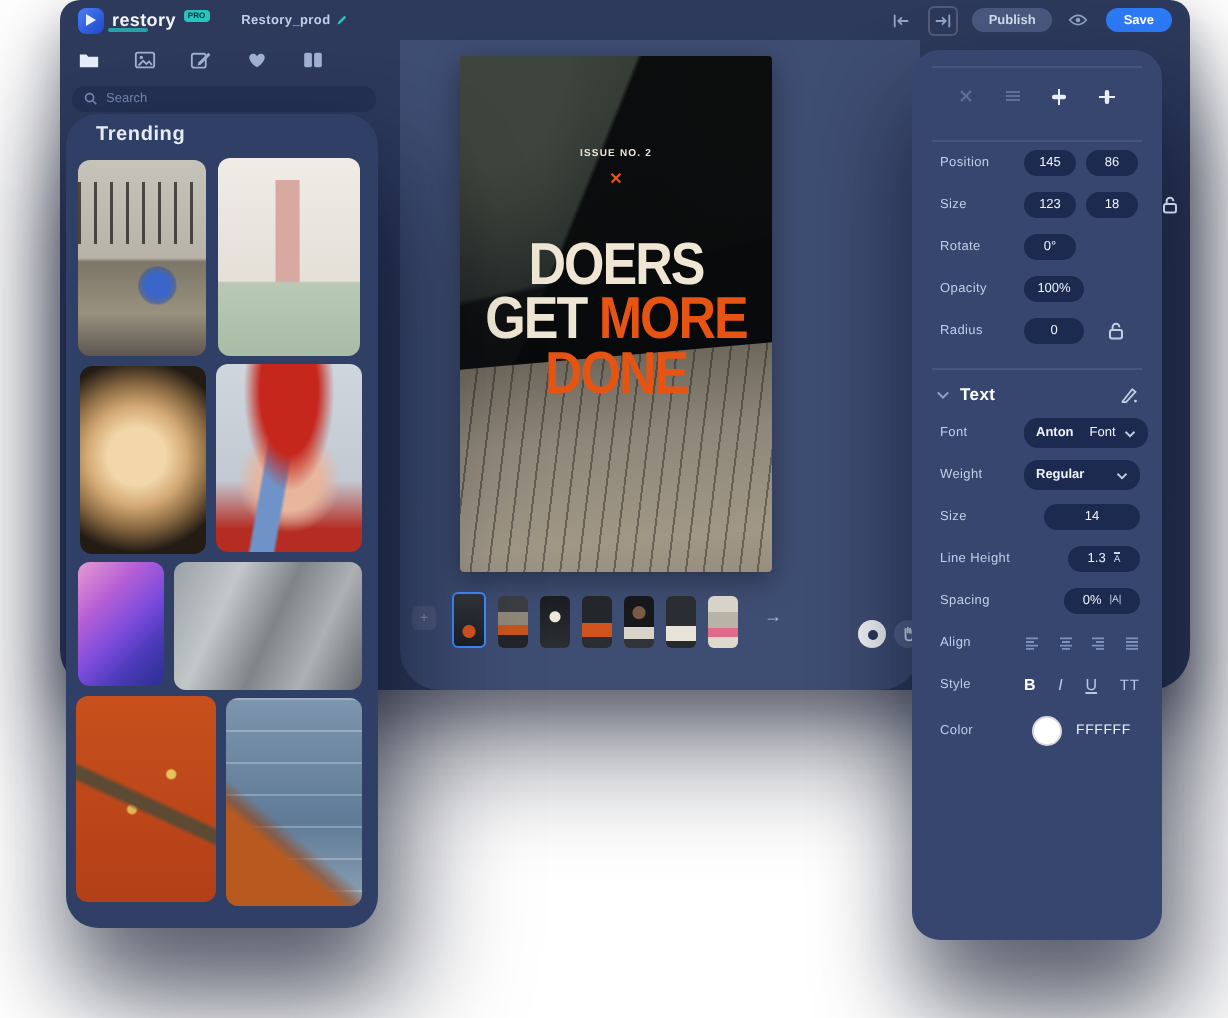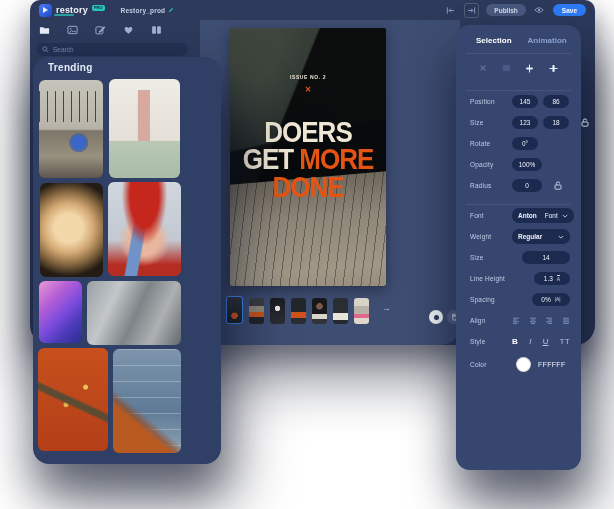--- a/index.html
+++ b/index.html
@@ -65,21 +65,21 @@
   .v7{background:linear-gradient(180deg,#d8d3c9 0 30%,#b9b2a6 30% 62%,#e06a8a 62% 78%,#ded8cd 78%);}
   .prevpage{position:absolute;left:206px;top:303px;width:12px;height:12px;border-radius:3px;background:rgba(255,255,255,.08);
     color:rgba(255,255,255,.35);font-size:7px;display:flex;align-items:center;justify-content:center;z-index:2;}
   .nextpage{position:absolute;left:382px;top:303px;color:#aebbd9;font-size:9px;z-index:2;}
   .circ{position:absolute;top:310px;width:14px;height:14px;border-radius:50%;display:flex;align-items:center;justify-content:center;z-index:2;}
   .circ.play{left:429px;background:#f2f4f8;}
   .circ.play::after{content:"";width:5px;height:5px;border-radius:50%;background:#2d3a5c;}
   .circ.hand{left:447px;background:#55648a;}
 
   
-  .trending{position:absolute;left:33px;top:57px;width:188px;height:407px;background:#2f3f66;border-radius:16px;z-index:4;
+  .trending{position:absolute;left:33px;top:57px;width:156px;height:407px;background:#2f3f66;border-radius:16px;z-index:4;
     box-shadow:0 30px 45px rgba(8,14,35,.5),18px 35px 60px rgba(8,14,35,.35);}
   .trending h2{margin:0;position:absolute;left:15px;top:5px;font-size:10px;color:#e6ebf7;letter-spacing:.3px;}
   .tile{position:absolute;border-radius:6px;background-repeat:no-repeat;background-size:cover;}
   .t-utensils{background-image:radial-gradient(circle at 62% 64%,#3a66c9 0 6px,rgba(42,80,160,.5) 9px,transparent 10px),
     repeating-linear-gradient(90deg,rgba(42,40,36,.8) 0 1.5px,transparent 1.5px 8px),
     linear-gradient(180deg,#c6c3ba 0%,#b7b3a8 50%,#7c7668 52%,#99917f 78%,#5d5750 100%);
     background-size:100% 100%,100% 32%,100% 100%;background-position:0 0,0 16%,0 0;}
   .t-champagne{background-image:linear-gradient(180deg,transparent 62%,#b9c9b4 63%,#a9bca6 100%),
     linear-gradient(90deg,transparent 40%,#d8a9a0 41% 57%,transparent 58%),
     linear-gradient(180deg,#efece6,#ded8cf);background-size:100% 100%,100% 55%,100% 100%;background-position:0 0,0 24%,0 0;}
@@ -261,24 +261,20 @@
     <div class="tile t-champagne" style="left:76px;top:22px;width:71px;height:99px;"></div>
     <div class="tile t-rose" style="left:7px;top:126px;width:63px;height:94px;"></div>
     <div class="tile t-redhat" style="left:75px;top:125px;width:73px;height:94px;"></div>
     <div class="tile t-purple" style="left:6px;top:224px;width:43px;height:62px;"></div>
     <div class="tile t-mirror" style="left:54px;top:224px;width:94px;height:64px;"></div>
     <div class="tile t-branch" style="left:5px;top:291px;width:70px;height:103px;"></div>
     <div class="tile t-climber" style="left:80px;top:292px;width:68px;height:104px;"></div>
   </div>
 
   <div class="inspector">
-    <div class="tabs">
-      <span class="tab active">Selection</span>
-      <span class="tab inactive">Animation</span>
-    </div>
     <div class="hr"></div>
 
     <div class="quickicons">
       <span>
         <svg width="8" height="8" viewBox="0 0 8 8">
             <path d="M1.5 1.5 6.5 6.5 M6.5 1.5 1.5 6.5" stroke="#5e6f9a" stroke-width="1.1"></path>
           </svg>
       </span>
       <span>
         <svg width="9" height="8" viewBox="0 0 9 8">
@@ -331,20 +327,32 @@
       <span class="pill w30">0</span>
       <span class="lock">
         <svg width="8" height="9" viewBox="0 0 8 9">
             <rect x="1" y="4" width="6" height="4.2" rx="1" fill="none" stroke="#c2cde6" stroke-width="1"></rect>
             <path d="M2.3 4 V2.6 a1.7 1.7 0 0 1 3.4 0" fill="none" stroke="#c2cde6" stroke-width="1"></path>
           </svg>
       </span>
     </div>
     <div class="hr"></div>
 
+    <div class="sec-head">
+      <svg width="7" height="5" viewBox="0 0 8 5">
+          <path d="M1 1 4 4 7 1" stroke="#8ba0cf" stroke-width="1.2" fill="none"></path>
+        </svg>
+      <span class="sec-title">Text</span>
+      <span class="right">
+        <svg width="9" height="9" viewBox="0 0 10 10">
+            <path d="M1.5 8.5 L6.8 1.8 8.6 3.2 3.4 9 1.5 9 Z" fill="none" stroke="#c2cde6" stroke-width="1"></path>
+            <circle cx="8.6" cy="8.4" r=".8" fill="#c2cde6"></circle>
+          </svg>
+      </span>
+    </div>
     <div class="row">
       <span class="rlabel">Font</span>
       <div class="drop r-end" style="width:71px;">
         <span class="dv">Anton</span>
         <span class="spacer"></span>
         <span>Font</span>
         <svg width="6" height="4" viewBox="0 0 8 5">
             <path d="M1 1 4 4 7 1" stroke="#c2cde6" stroke-width="1.2" fill="none"></path>
           </svg>
       </div>

